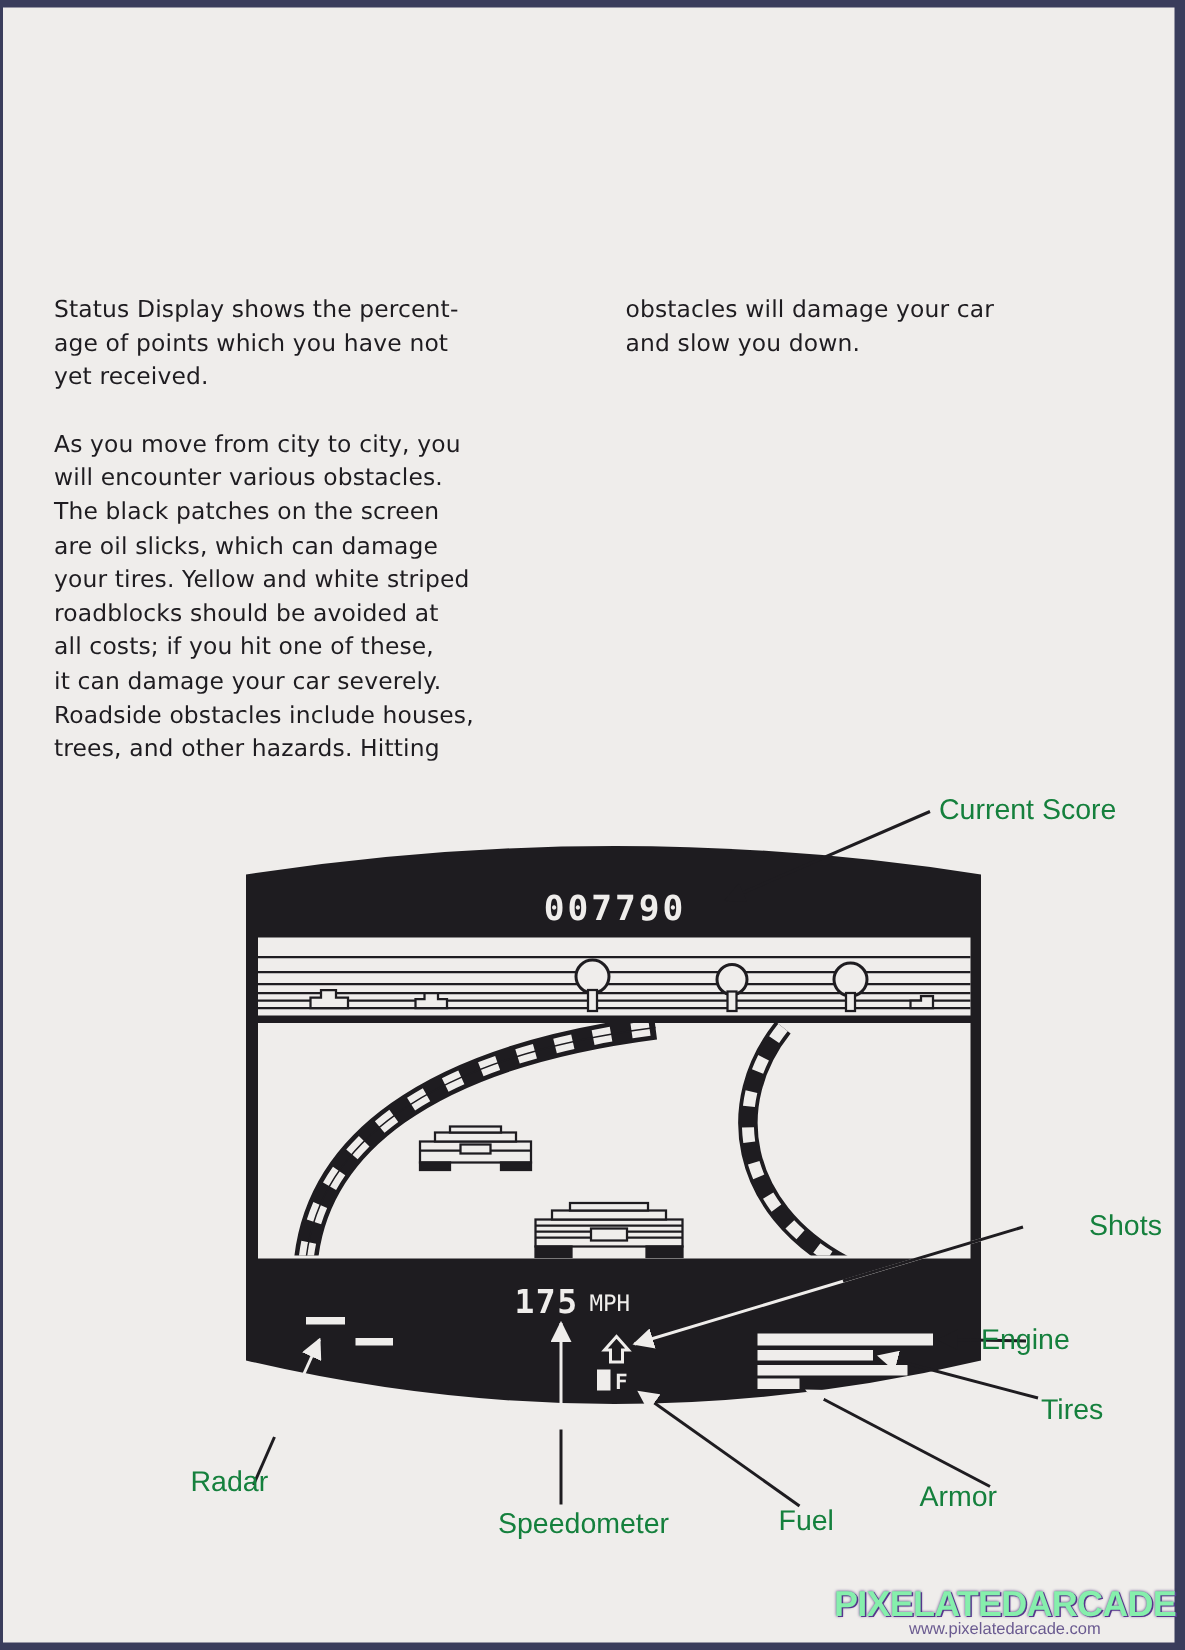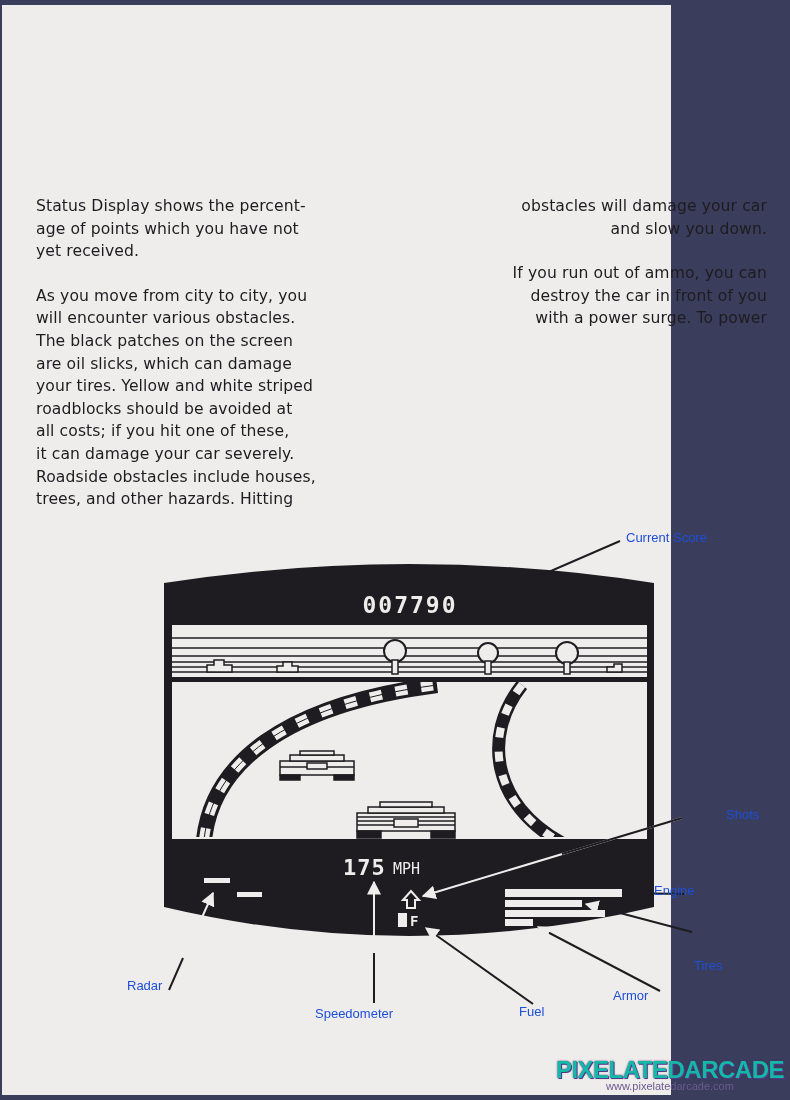--- a/index.html
+++ b/index.html
@@ -1,25 +1,25 @@
 <!DOCTYPE html>
 <html><head>
 <meta charset="utf-8">
 <style>
   html,body{margin:0;padding:0;}
   body{width:790px;height:1100px;background:#3a3d5c;position:relative;overflow:hidden;font-family:"DejaVu Sans",sans-serif;}
-  .page{position:absolute;left:2px;top:5px;width:669px;height:1090px;background:#efedeb;}
+  .page{position:absolute;left:2px;top:5px;width:781px;height:1090px;background:#efedeb;}
   .col{position:absolute;font-size:15.6px;line-height:22.6px;color:#1e1c20;letter-spacing:0.1px;}
   .col p{margin:0 0 22px 0;white-space:pre-line;}
   .col-left{left:34px;top:190px;width:350px;}
-  .col-right{left:415px;top:190px;width:350px;text-align:right;}
-  .label{position:absolute;font-family:"Liberation Sans",sans-serif;font-size:13px;color:#1d4ed8;white-space:nowrap;}
+  .col-right{left:415px;top:190px;width:350px;}
+  .label{position:absolute;font-family:"Liberation Sans",sans-serif;font-size:19px;color:#15803d;white-space:nowrap;}
   svg{position:absolute;left:0;top:0;}
   .watermark{position:absolute;right:6px;bottom:8px;text-align:center;}
-  .wm-title{font-family:"Liberation Sans",sans-serif;font-weight:bold;font-size:24px;color:#14b8a6;letter-spacing:-0.5px;text-shadow:0 0 2px #4a2f7a,1px 1px 0 #5d3a94;line-height:24px;}
+  .wm-title{font-family:"Liberation Sans",sans-serif;font-weight:bold;font-size:24px;color:#86efac;letter-spacing:-0.5px;text-shadow:0 0 2px #4a2f7a,1px 1px 0 #5d3a94;line-height:24px;}
   .wm-url{font-family:"Liberation Sans",sans-serif;font-size:11px;color:#6a5a90;line-height:11px;margin-top:-1px;}
 </style>
 </head>
 <body>
 
 <div class="page">
 
   <div class="col col-left">
     <p>Status Display shows the percent-
 age of points which you have not
@@ -32,23 +32,20 @@
 roadblocks should be avoided at
 all costs; if you hit one of these,
 it can damage your car severely.
 Roadside obstacles include houses,
 trees, and other hazards. Hitting</p>
   </div>
 
   <div class="col col-right">
     <p>obstacles will damage your car
 and slow you down.</p>
-    <p>If you run out of ammo, you can
-destroy the car in front of you
-with a power surge. To power</p>
   </div>
 
   <svg width="781" height="1090" viewBox="0 0 781 1090">
     <defs>
       <marker id="ah" viewBox="0 0 10 10" refX="9" refY="5" markerWidth="7" markerHeight="7" orient="auto-start-reverse">
         <path d="M0,0 L10,5 L0,10 z" fill="#1e1c20"></path>
       </marker>
       <marker id="ahw" viewBox="0 0 10 10" refX="9" refY="5" markerWidth="7" markerHeight="7" orient="auto-start-reverse">
         <path d="M0,0 L10,5 L0,10 z" fill="#efedeb"></path>
       </marker>
@@ -149,23 +146,23 @@
 
     <text x="408" y="608" text-anchor="middle" font-family="DejaVu Sans Mono, monospace" font-weight="bold" font-size="23" fill="#efedeb" letter-spacing="2">007790</text>
     <text x="341" y="870" font-family="DejaVu Sans Mono, monospace" font-weight="bold" font-size="22" fill="#efedeb" letter-spacing="1">175</text>
     <text x="391" y="869" font-family="DejaVu Sans Mono, monospace" font-size="15" fill="#efedeb">MPH</text>
     <text x="408" y="921" font-family="DejaVu Sans Mono, monospace" font-weight="bold" font-size="14" fill="#efedeb">F</text>
   </svg>
 
   <div class="label" style="left:624px;top:525px;">Current Score</div>
   <div class="label" style="left:724px;top:802px;">Shots</div>
   <div class="label" style="left:652px;top:878px;">Engine</div>
-  <div class="label" style="left:692px;top:925px;margin-top:28px;">Tires</div>
+  <div class="label" style="left:692px;top:925px;">Tires</div>
   <div class="label" style="left:611px;top:983px;">Armor</div>
   <div class="label" style="left:125px;top:973px;">Radar</div>
-  <div class="label" style="left:313px;top:1001px;">Speedometer</div>
+  <div class="label" style="left:330px;top:1001px;">Speedometer</div>
   <div class="label" style="left:517px;top:999px;">Fuel</div>
 </div>
 
 <div class="watermark">
   <div class="wm-title">PIXELATEDARCADE</div>
   <div class="wm-url">www.pixelatedarcade.com</div>
 </div>
 
 </body></html>

